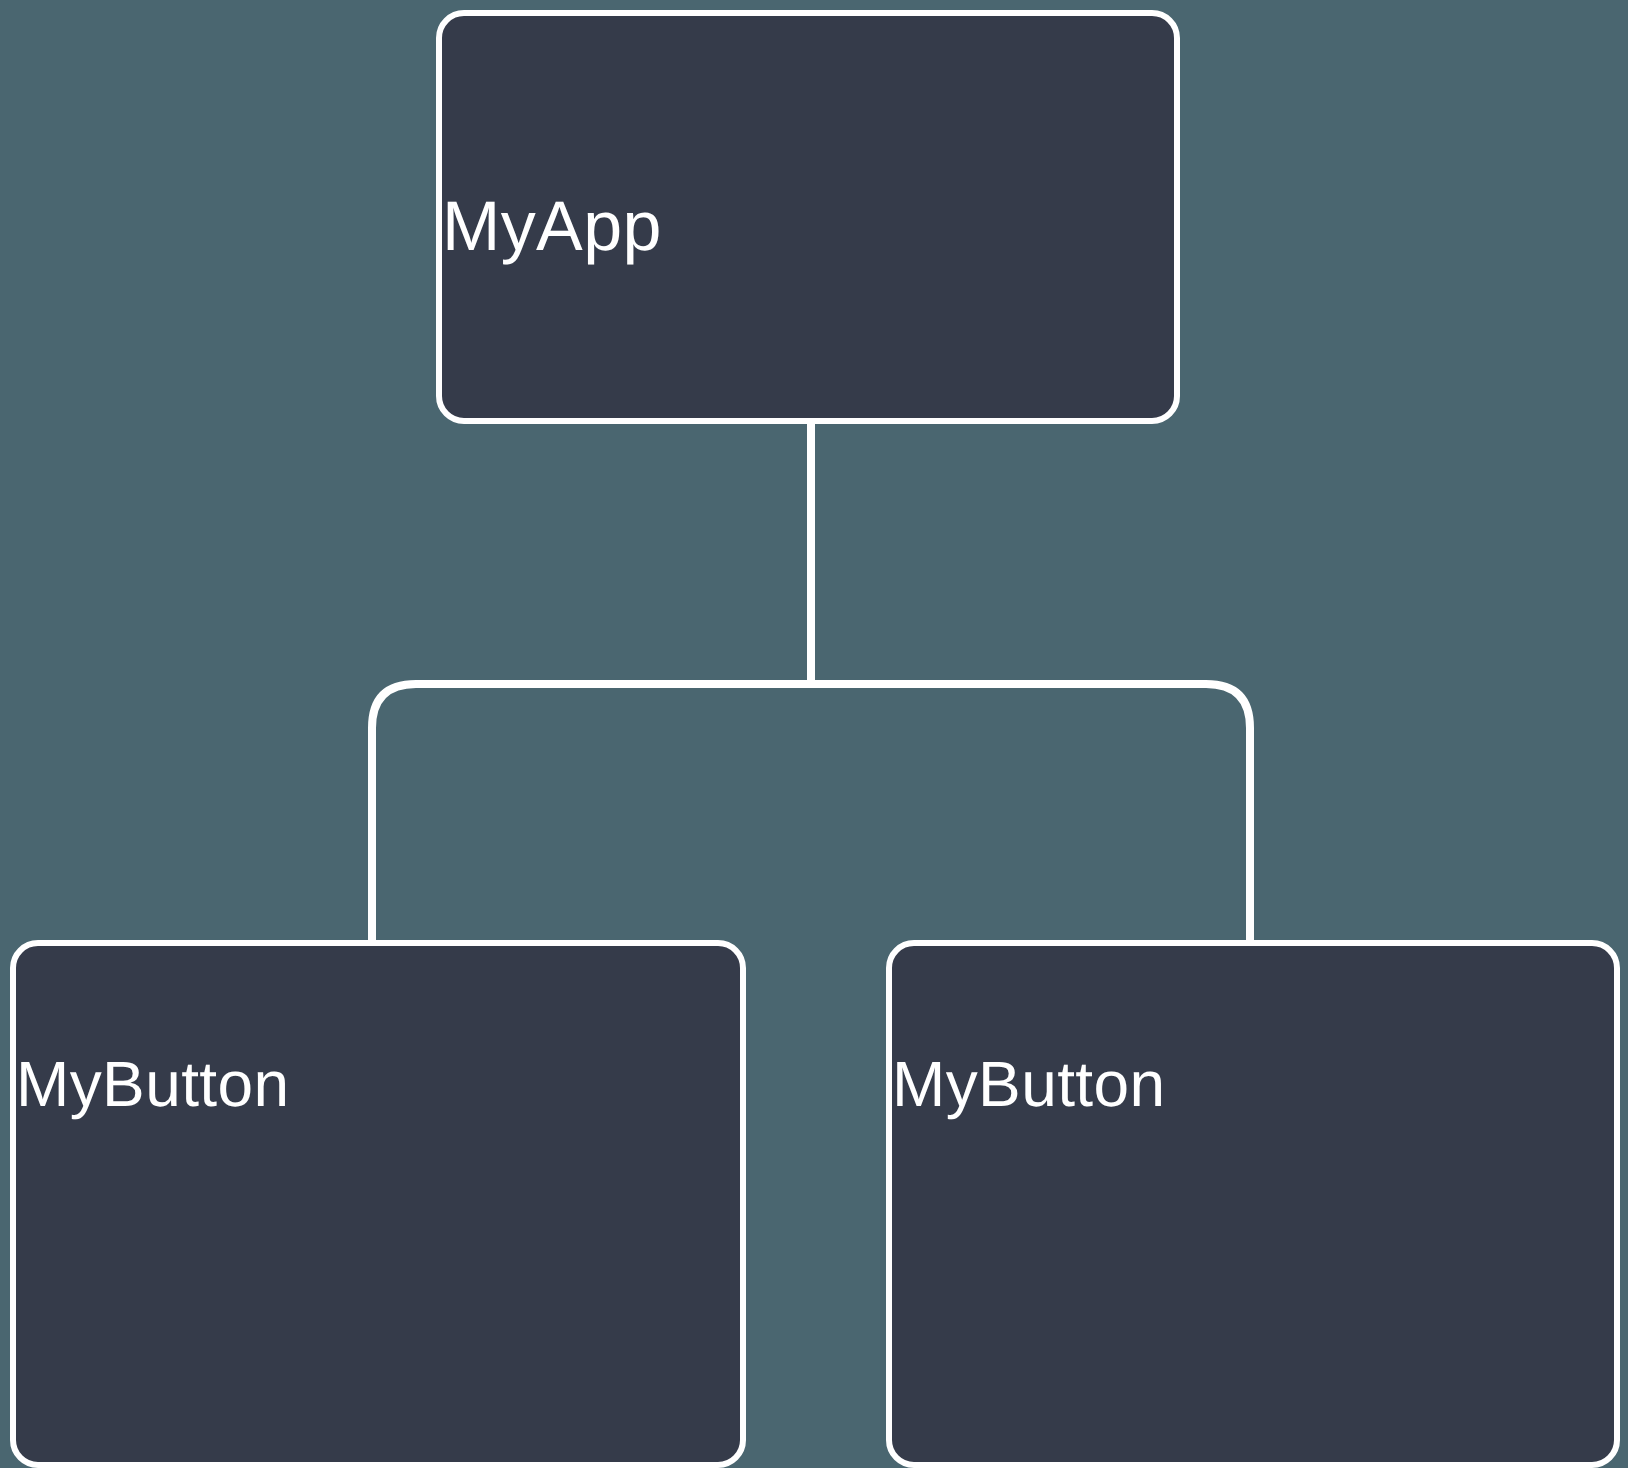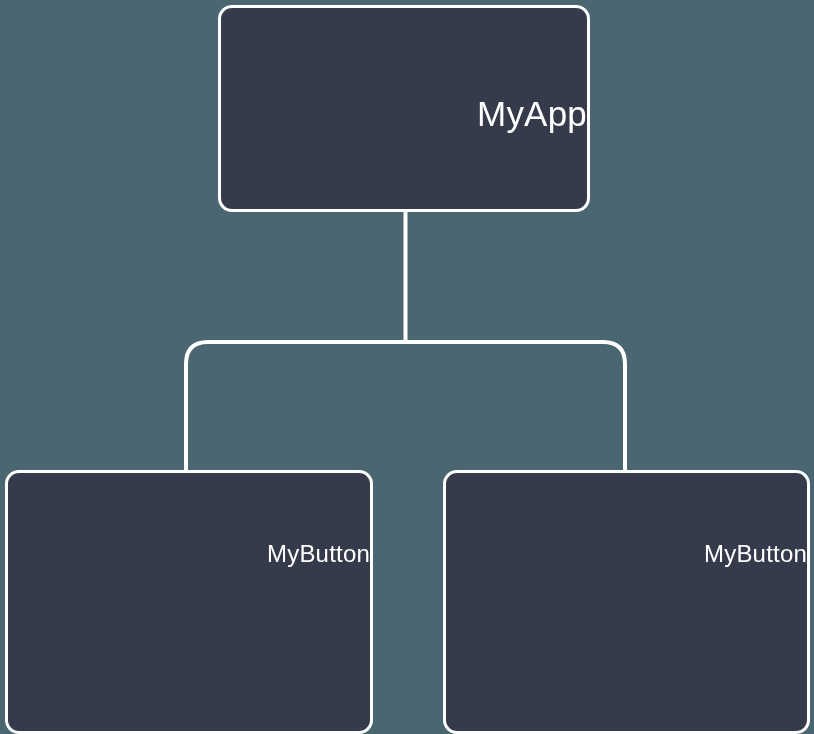--- a/index.html
+++ b/index.html
@@ -38,21 +38,21 @@
     background: #353b4a;
     border: 3px solid #ffffff;
     border-radius: 14px;
     box-sizing: border-box;
     overflow: visible;
   }
   .card-title {
     position: absolute;
     left: 0;
     right: 0;
-    text-align: right;
+    text-align: left;
     color: #ffffff;
     font-weight: 400;
     letter-spacing: 0.2px;
     white-space: nowrap;
   }
 
   
   #card-root {
     left: 218px;
     top: 5px;
@@ -73,23 +73,22 @@
     height: 264px;
   }
   #card-child-1 {
     left: 443px;
     top: 470px;
     width: 367px;
     height: 264px;
   }
   .card-child .card-title {
     top: 50px;
-    font-size: 24px;
+    font-size: 32px;
     line-height: 38px;
-    margin-top: 12px;
   }
 </style>
 </head>
 <body>
 
 <div id="stage">
 
   <svg id="connectors" viewBox="0 0 814 734" width="814" height="734" aria-hidden="true">
 
     <path d="M 405.5 212 L 405.5 342" fill="none" stroke="#ffffff" stroke-width="4" stroke-linecap="butt"></path>

